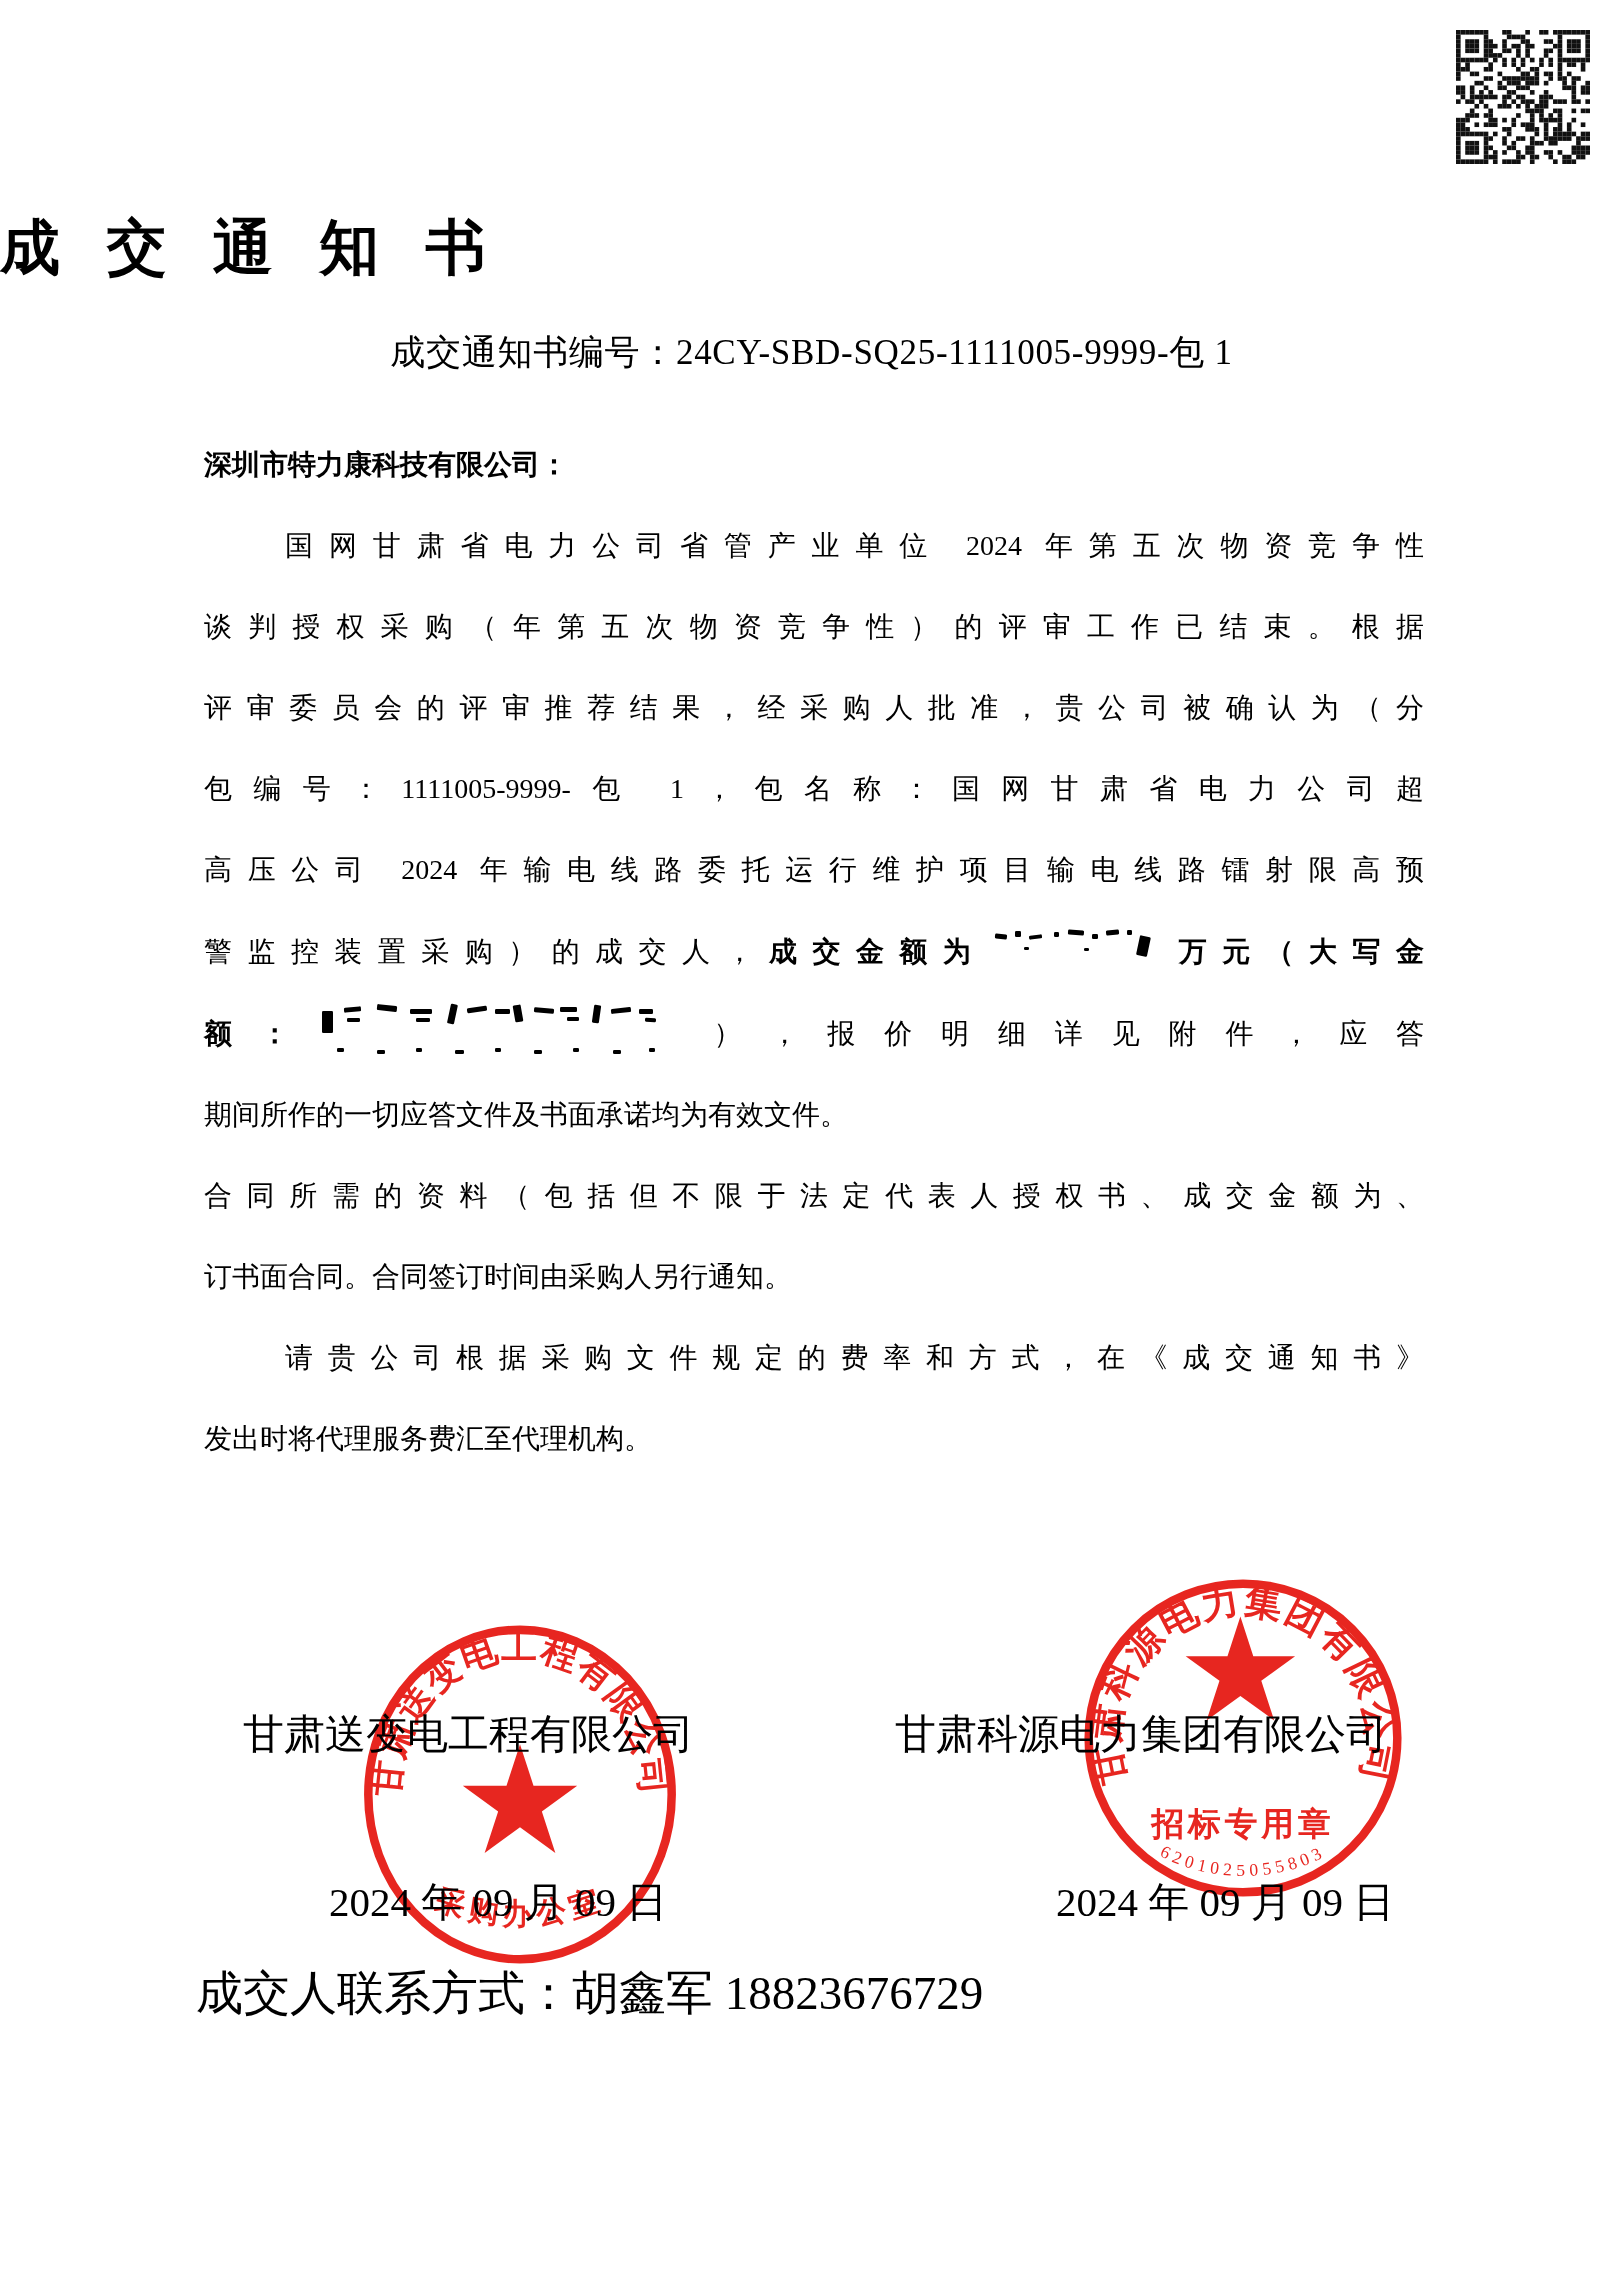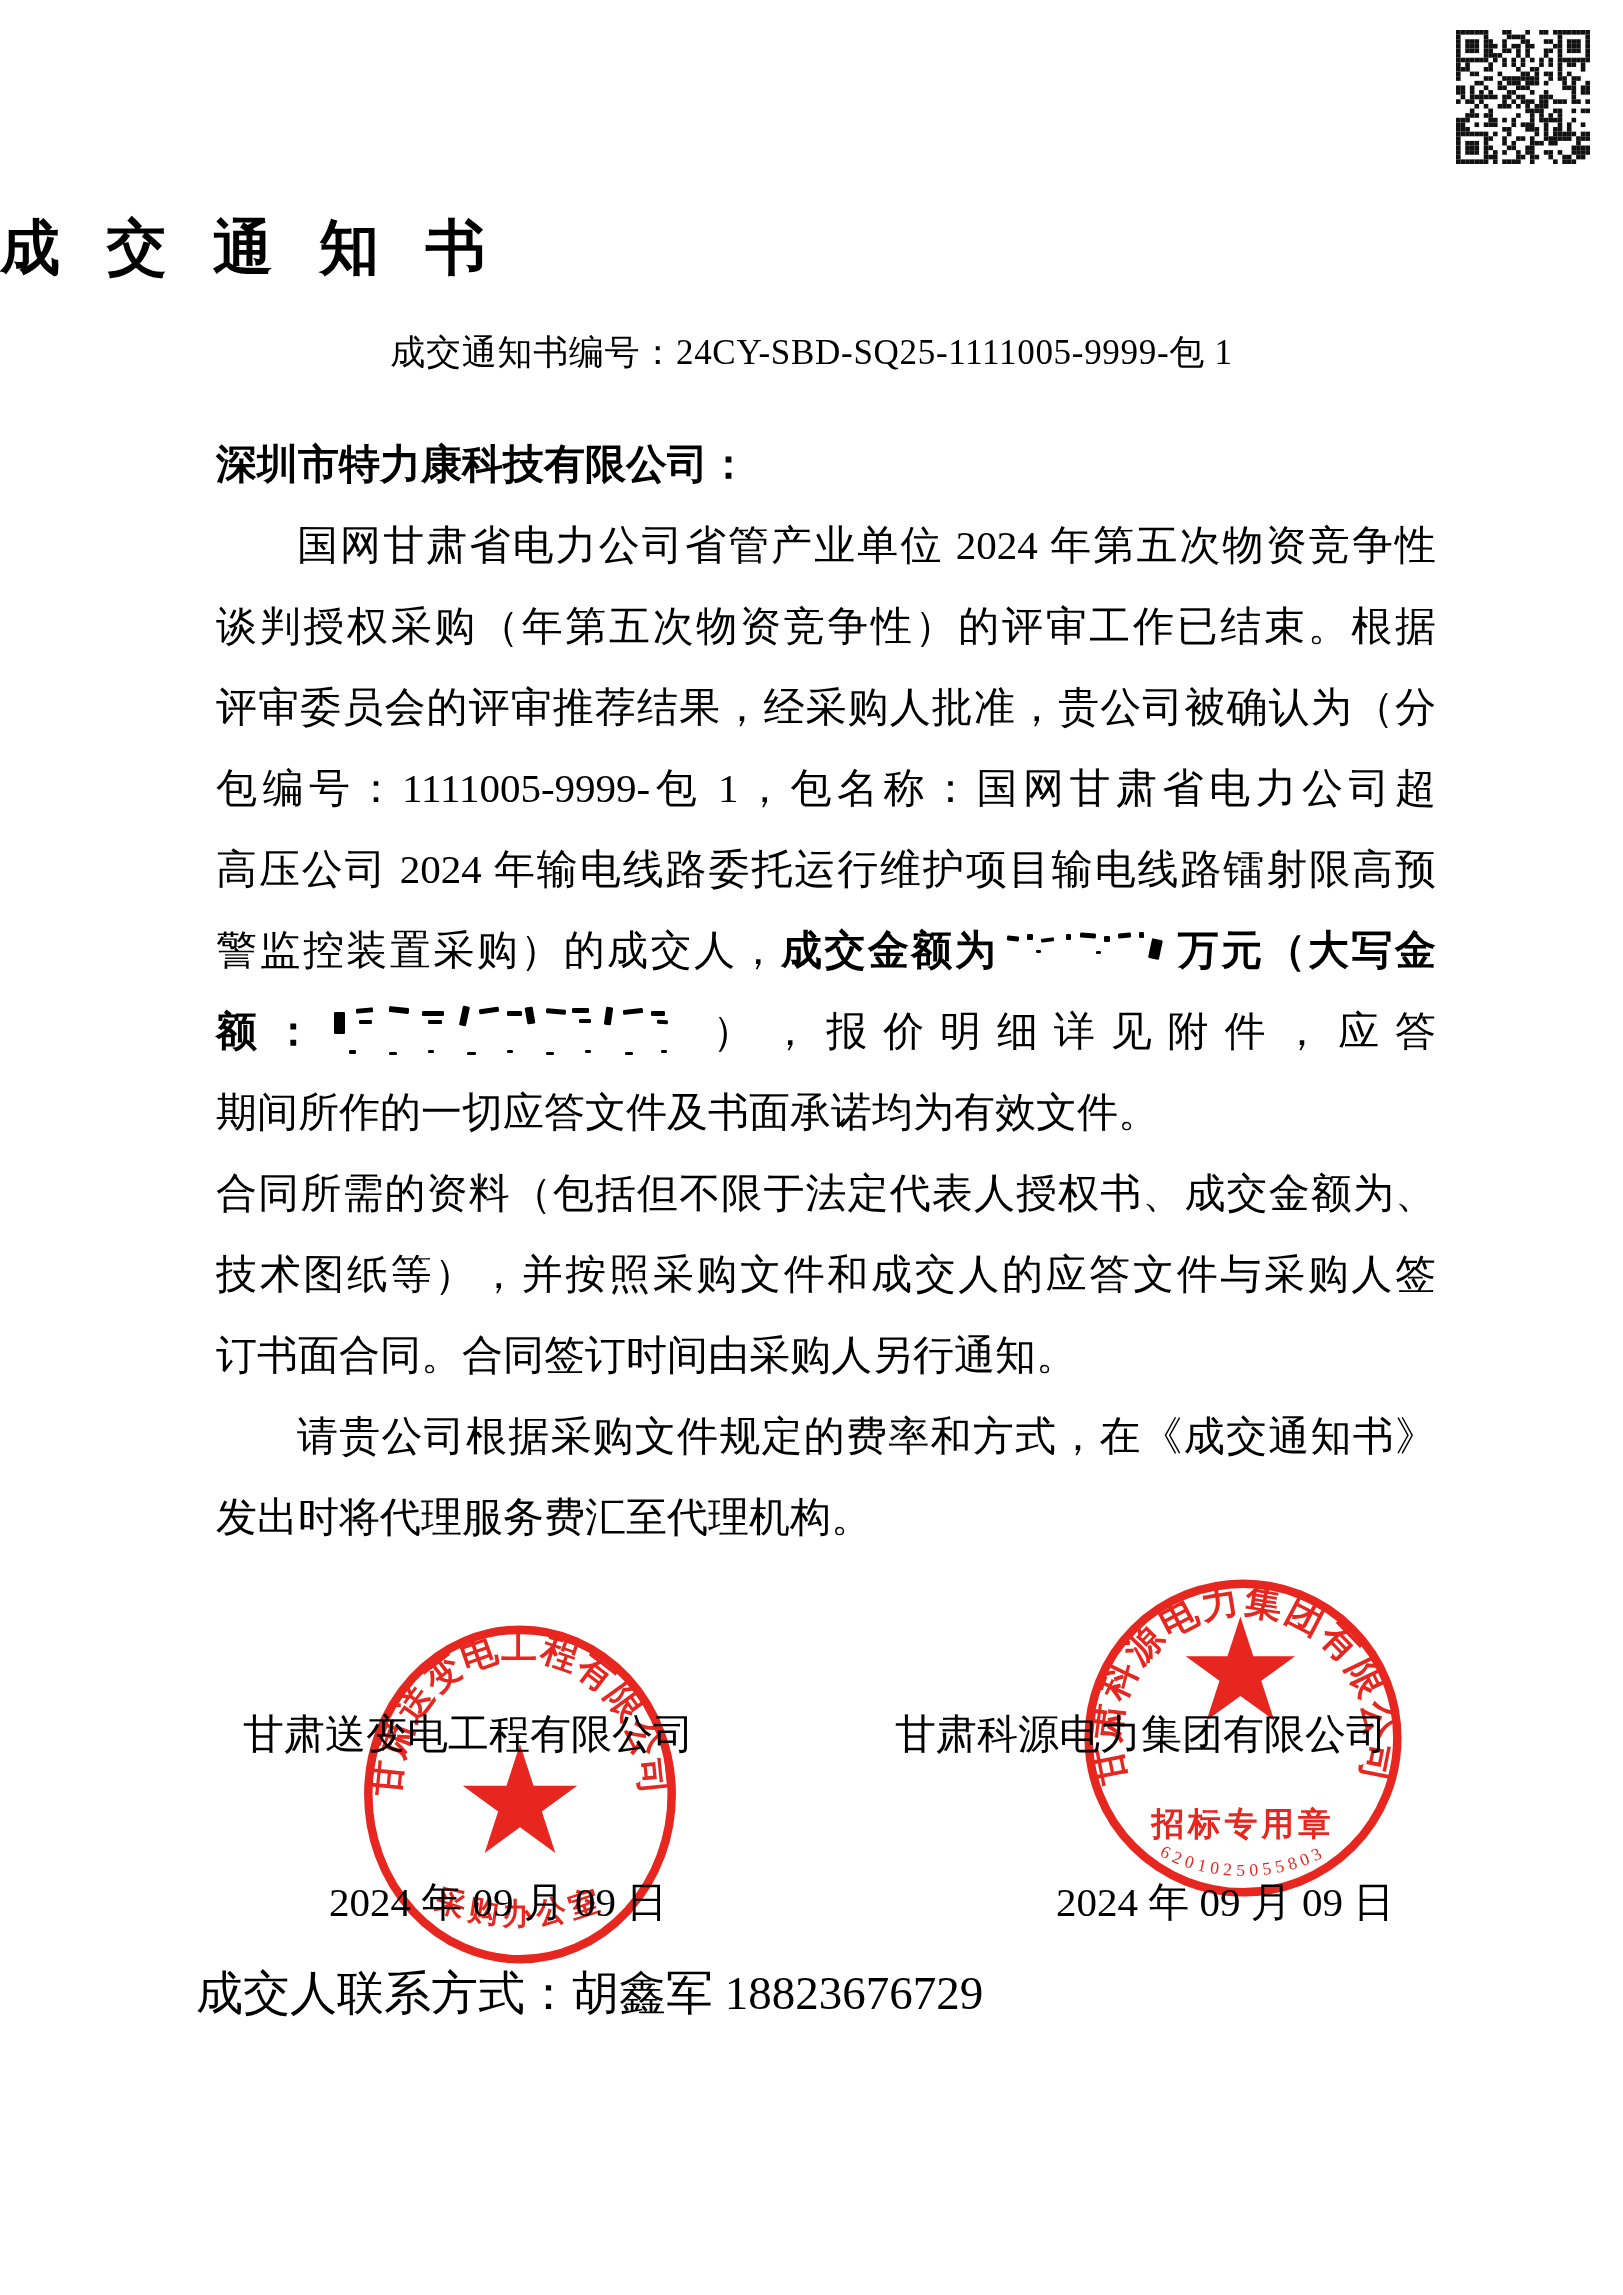--- a/index.html
+++ b/index.html
@@ -3,21 +3,21 @@
 <meta charset="utf-8">
 <style>
   html,body{margin:0;padding:0}
   body{
     width:1623px;height:2295px;position:relative;background:#ffffff;
     font-family:"Liberation Serif","DejaVu Serif",serif;color:#000;overflow:hidden;
   }
   .abs{position:absolute}
   #title{left:0;right:0;top:208px;font-size:60px;font-weight:bold;letter-spacing:15.7px}
   #docno{left:0;right:0;top:329px;text-align:center;font-size:35px;letter-spacing:0.7px}
-  #body{left:216px;top:424px;width:1220px;font-size:41px;line-height:81px;text-align:justify}
+  #body{left:204px;top:424px;width:1220px;font-size:28px;line-height:81px;text-align:justify}
   .bline{min-height:81px}
   .fill{text-align-last:justify}
   .indent{text-indent:81px}
   .addressee{font-weight:bold}
   .b{font-weight:bold}
   .redact{display:inline-block;position:relative;height:63px;vertical-align:-11.8px}
   .frag{position:absolute;background:#000;border-radius:1.3px}
   .sig{font-size:41px;white-space:nowrap}
   #sig-company-left{left:243px;top:1707px}
   #sig-company-right{left:895px;top:1707px}
@@ -455,21 +455,20 @@
   <div id="paras">
       <div class="bline fill indent"><span>国网甘肃省电力公司省管产业单位 2024 年第五次物资竞争性</span></div>
       <div class="bline fill"><span>谈判授权采购（年第五次物资竞争性）的评审工作已结束。根据</span></div>
       <div class="bline fill"><span>评审委员会的评审推荐结果，经采购人批准，贵公司被确认为（分</span></div>
       <div class="bline fill"><span>包编号：1111005-9999-包 1，包名称：国网甘肃省电力公司超</span></div>
       <div class="bline fill"><span>高压公司 2024 年输电线路委托运行维护项目输电线路镭射限高预</span></div>
       <div class="bline fill"><span>警监控装置采购）的成交人，</span><span class="b">成交金额为</span><span class="redact" style="width: 177px;"><i class="frag" style="left: 9.2px; top: 23.6px; width: 11.8px; height: 4.6px; transform: rotate(6deg);"></i><i class="frag" style="left: 29px; top: 21px; width: 5.9px; height: 5.9px; transform: rotate(0deg);"></i><i class="frag" style="left: 43px; top: 25px; width: 13px; height: 3.9px; transform: rotate(-7deg);"></i><i class="frag" style="left: 68px; top: 21.6px; width: 5.2px; height: 5.2px; transform: rotate(0deg);"></i><i class="frag" style="left: 82px; top: 20px; width: 15.7px; height: 4.6px; transform: rotate(4deg);"></i><i class="frag" style="left: 106px; top: 23.6px; width: 5.9px; height: 5.2px; transform: rotate(0deg);"></i><i class="frag" style="left: 120px; top: 20px; width: 13px; height: 4.6px; transform: rotate(-6deg);"></i><i class="frag" style="left: 141px; top: 19.6px; width: 5.2px; height: 5.2px; transform: rotate(0deg);"></i><i class="frag" style="left: 152px; top: 26px; width: 10.5px; height: 19.6px; transform: rotate(12deg);"></i><i class="frag" style="left: 38px; top: 37px; width: 4.6px; height: 3.3px; transform: rotate(0deg);"></i><i class="frag" style="left: 98px; top: 38px; width: 5.2px; height: 3.3px; transform: rotate(0deg);"></i></span><span class="b">万元（大写金</span></div>
       <div class="bline fill"><span class="b">额：</span><span class="redact" style="width: 367px;"><i class="frag" style="left: 3.9px; top: 18.3px; width: 11.8px; height: 22px; transform: rotate(0deg);"></i><i class="frag" style="left: 26px; top: 14.4px; width: 17px; height: 5.2px; transform: rotate(-5deg);"></i><i class="frag" style="left: 29px; top: 26px; width: 13px; height: 3.9px; transform: rotate(0deg);"></i><i class="frag" style="left: 59px; top: 13px; width: 19.6px; height: 5.9px; transform: rotate(6deg);"></i><i class="frag" style="left: 92px; top: 17px; width: 22px; height: 5.2px; transform: rotate(0deg);"></i><i class="frag" style="left: 98px; top: 26px; width: 14.4px; height: 3.9px; transform: rotate(0deg);"></i><i class="frag" style="left: 131px; top: 11.8px; width: 6.5px; height: 19.6px; transform: rotate(12deg);"></i><i class="frag" style="left: 149px; top: 14.4px; width: 19.6px; height: 5.2px; transform: rotate(-8deg);"></i><i class="frag" style="left: 177px; top: 17px; width: 15.7px; height: 5.2px; transform: rotate(0deg);"></i><i class="frag" style="left: 196px; top: 13px; width: 7.9px; height: 17px; transform: rotate(-10deg);"></i><i class="frag" style="left: 216px; top: 15.7px; width: 19.6px; height: 5.2px; transform: rotate(5deg);"></i><i class="frag" style="left: 242px; top: 14.4px; width: 17px; height: 5.2px; transform: rotate(0deg);"></i><i class="frag" style="left: 249px; top: 25px; width: 11.8px; height: 3.9px; transform: rotate(0deg);"></i><i class="frag" style="left: 275px; top: 13px; width: 6.5px; height: 18.3px; transform: rotate(8deg);"></i><i class="frag" style="left: 293px; top: 15.7px; width: 19.6px; height: 5.2px; transform: rotate(-6deg);"></i><i class="frag" style="left: 321px; top: 17px; width: 14.4px; height: 5.2px; transform: rotate(0deg);"></i><i class="frag" style="left: 327px; top: 26px; width: 10.5px; height: 3.9px; transform: rotate(4deg);"></i><i class="frag" style="left: 19.6px; top: 56px; width: 6.5px; height: 3.9px; transform: rotate(0deg);"></i><i class="frag" style="left: 59px; top: 58px; width: 7.9px; height: 3.3px; transform: rotate(0deg);"></i><i class="frag" style="left: 98px; top: 56px; width: 6.5px; height: 3.3px; transform: rotate(0deg);"></i><i class="frag" style="left: 137px; top: 58px; width: 9.2px; height: 3.3px; transform: rotate(0deg);"></i><i class="frag" style="left: 177px; top: 56px; width: 6.5px; height: 3.3px; transform: rotate(0deg);"></i><i class="frag" style="left: 216px; top: 58px; width: 7.9px; height: 3.3px; transform: rotate(0deg);"></i><i class="frag" style="left: 255px; top: 56px; width: 6.5px; height: 3.3px; transform: rotate(0deg);"></i><i class="frag" style="left: 295px; top: 58px; width: 7.9px; height: 3.3px; transform: rotate(0deg);"></i><i class="frag" style="left: 331px; top: 56px; width: 6.5px; height: 3.3px; transform: rotate(0deg);"></i></span><span>），报价明细详见附件，应答</span></div>
       <div class="bline"><span>期间所作的一切应答文件及书面承诺均为有效文件。</span></div>
       <div class="bline fill"><span>合同所需的资料（包括但不限于法定代表人授权书、成交金额为、</span></div>
-      <div class="bline fill"><span>技术图纸等），并按照采购文件和成交人的应答文件与采购人签</span></div>
       <div class="bline"><span>订书面合同。合同签订时间由采购人另行通知。</span></div>
       <div class="bline fill indent"><span>请贵公司根据采购文件规定的费率和方式，在《成交通知书》</span></div>
       <div class="bline"><span>发出时将代理服务费汇至代理机构。</span></div>
     </div>
 </div>
 
 <div id="sig-company-left" class="abs sig">甘肃送变电工程有限公司</div>
 <div id="sig-company-right" class="abs sig">甘肃科源电力集团有限公司</div>
 <div id="sig-date-left" class="abs sig">2024 年 09 月 09 日</div>
 <div id="sig-date-right" class="abs sig">2024 年 09 月 09 日</div>

